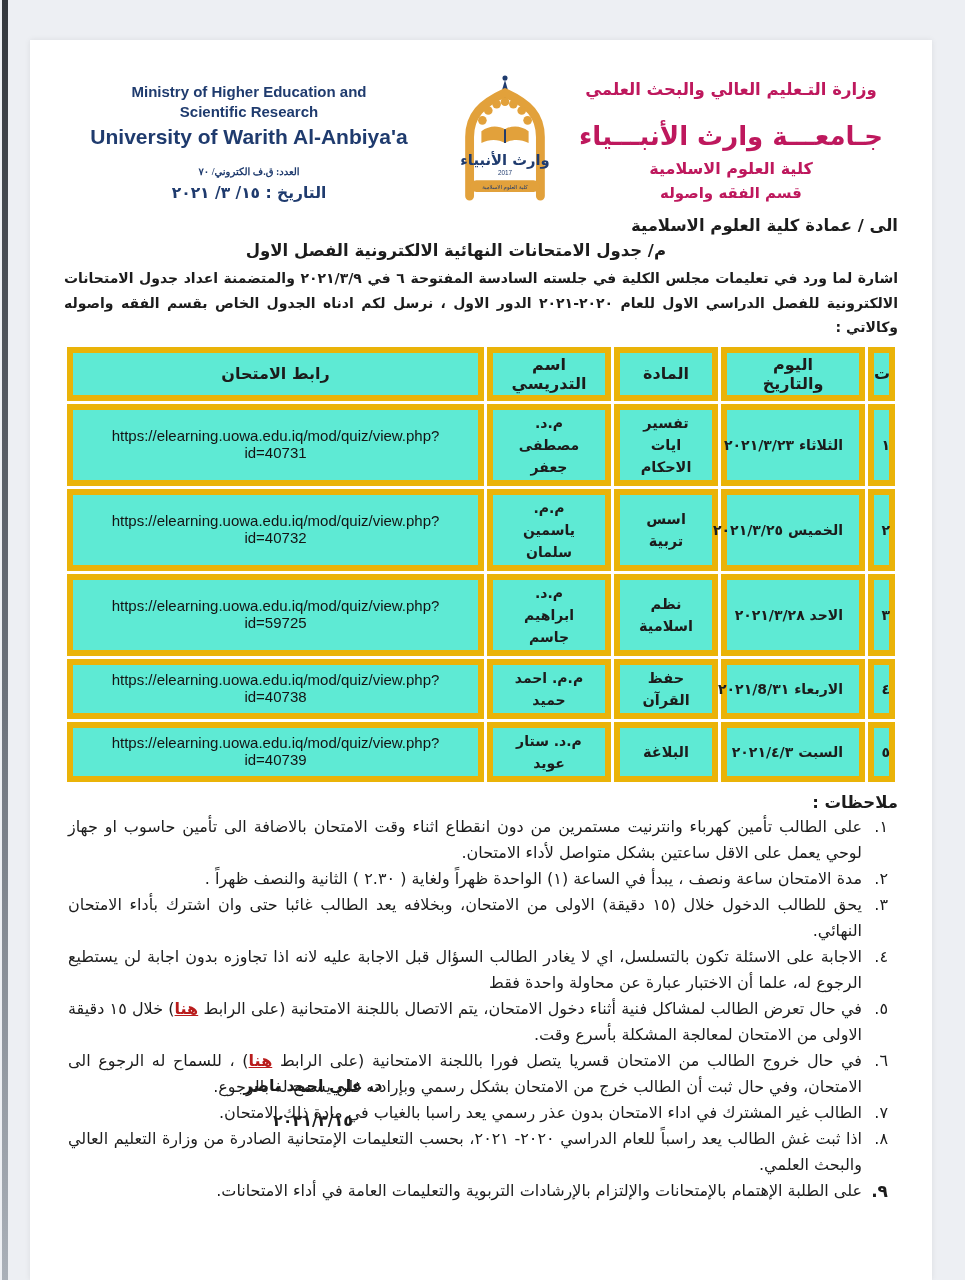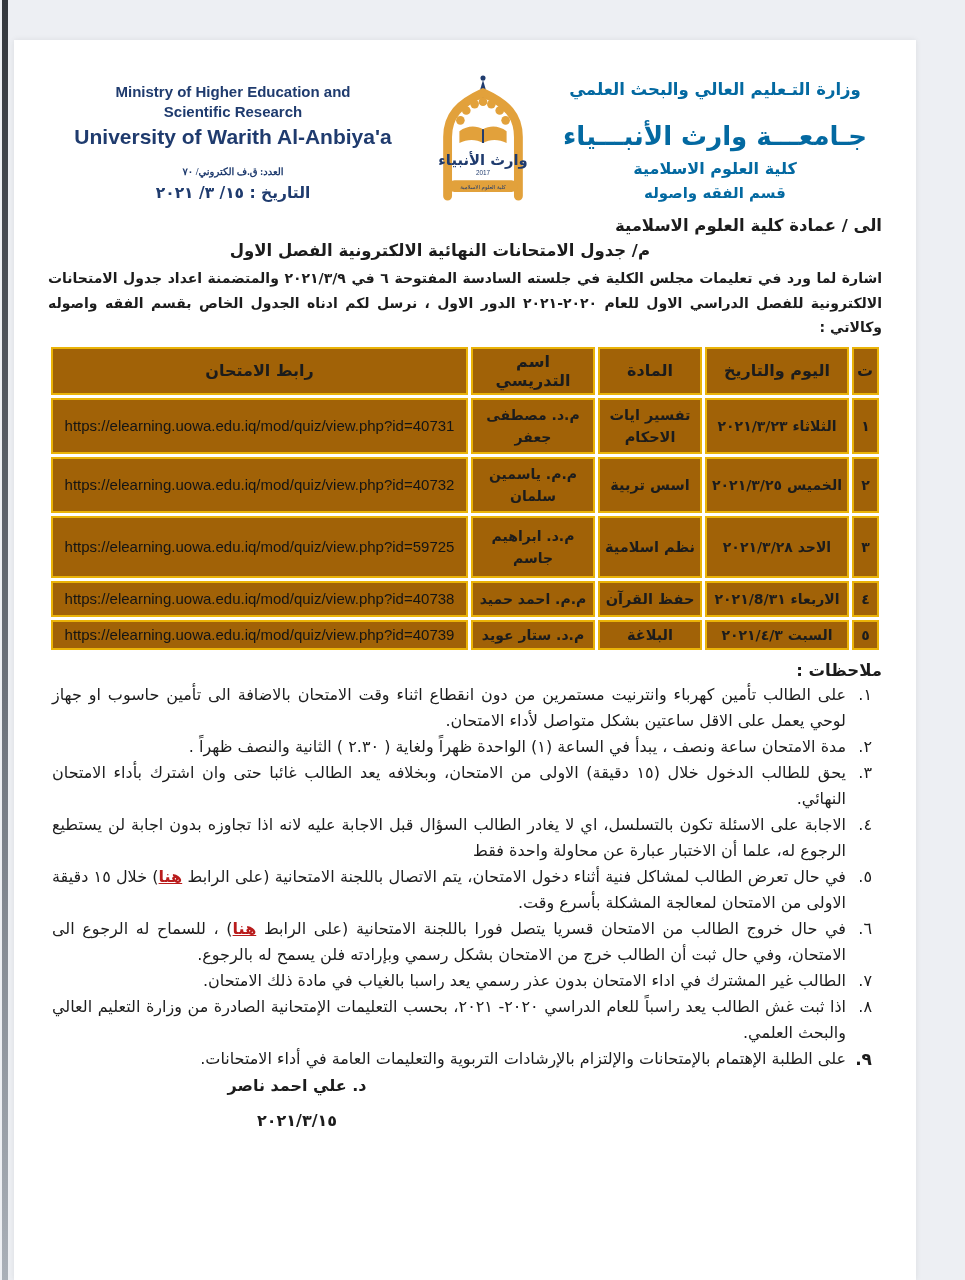--- a/index.html
+++ b/index.html
@@ -9,56 +9,56 @@
     position:relative;
     overflow:hidden;
     font-family:"DejaVu Sans",sans-serif;
     color:#1c1c1c;
   }
   .left-edge{
     position:absolute;left:2px;top:0;width:6px;height:1280px;
     background:linear-gradient(#34383e,#6d737c 55%,#aab0b8);
   }
   .sheet{
-    position:absolute;left:14px;top:40px;width:902px;height:1240px;
+    position:absolute;left:30px;top:40px;width:902px;height:1240px;
     background:#ffffff;
     box-shadow:0 0 6px rgba(0,0,0,.08);
     padding:34px 34px 0 34px;
     box-sizing:border-box;
   }
   
   .letterhead{display:flex;align-items:flex-start;}
   .lh-left{width:370px;text-align:center;color:#1f3b6e;padding-top:8px;}
   .lh-left .min{font-family:"Liberation Sans","DejaVu Sans",sans-serif;font-size:15px;font-weight:700;line-height:20px;}
   .lh-left .uni{font-family:"Liberation Sans","DejaVu Sans",sans-serif;font-size:21px;font-weight:700;margin-top:3px;}
   .lh-left .refline{direction:rtl;font-size:10px;font-weight:700;margin-top:17px;font-family:Liberation Serif, serif;}
   .lh-left .dateline{direction:rtl;font-size:15.5px;font-weight:700;margin-top:7px;}
-  .lh-logo{width:130px;display:flex;justify-content:center;}
-  .lh-right{flex:1;text-align:center;color:#0369a1;direction:rtl;padding-top:6px;}
+  .lh-logo{width:130px;display:flex;justify-content:flex-end;}
+  .lh-right{flex:1;text-align:center;color:#be185d;direction:rtl;padding-top:6px;}
   .lh-right .min-ar{font-size:16.5px;font-weight:700;}
   .lh-right .uni-ar{font-size:26px;font-weight:700;margin-top:22px;}
   .lh-right .col-ar{font-size:16px;font-weight:700;margin-top:8px;}
   .lh-right .dep-ar{font-size:15px;font-weight:700;margin-top:6px;}
   
   .rtl-block{direction:rtl;text-align:right;}
   .addressee{font-size:16.5px;font-weight:700;margin-top:12px;}
   .subject{font-size:16.5px;font-weight:700;margin-top:6px;margin-left:0;margin-right:232px;}
   .intro{font-size:14px;font-weight:700;line-height:24.5px;margin-top:6px;text-align:justify;}
   
   table.exam{
     direction:rtl;
     border-collapse:separate;border-spacing:3px;
     width:100%;margin-top:4px;
     table-layout:fixed;
   }
   table.exam th,table.exam td{
-    border:2px solid #eab308;
+    border:6px solid #eab308;
     vertical-align:middle;text-align:center;
-    padding:2px 4px;box-sizing:border-box;
-    background:#a16207;
+    padding:2px 16px;box-sizing:border-box;
+    background:#5eead4;
   }
   table.exam th{font-size:16px;font-weight:700;height:48px;}
   td.c-no{font-size:14px;font-weight:700;}
   td.c-day{font-size:14px;font-weight:700;white-space:nowrap;}
   td.c-sub{font-size:14.5px;font-weight:700;line-height:22px;}
   td.c-tea{font-size:14px;font-weight:700;line-height:22px;}
   td.c-link{padding:0 6px;}
   a.url{
     font-family:"Liberation Sans","DejaVu Sans",sans-serif;
     font-size:15px;color:#141414;text-decoration:none;

